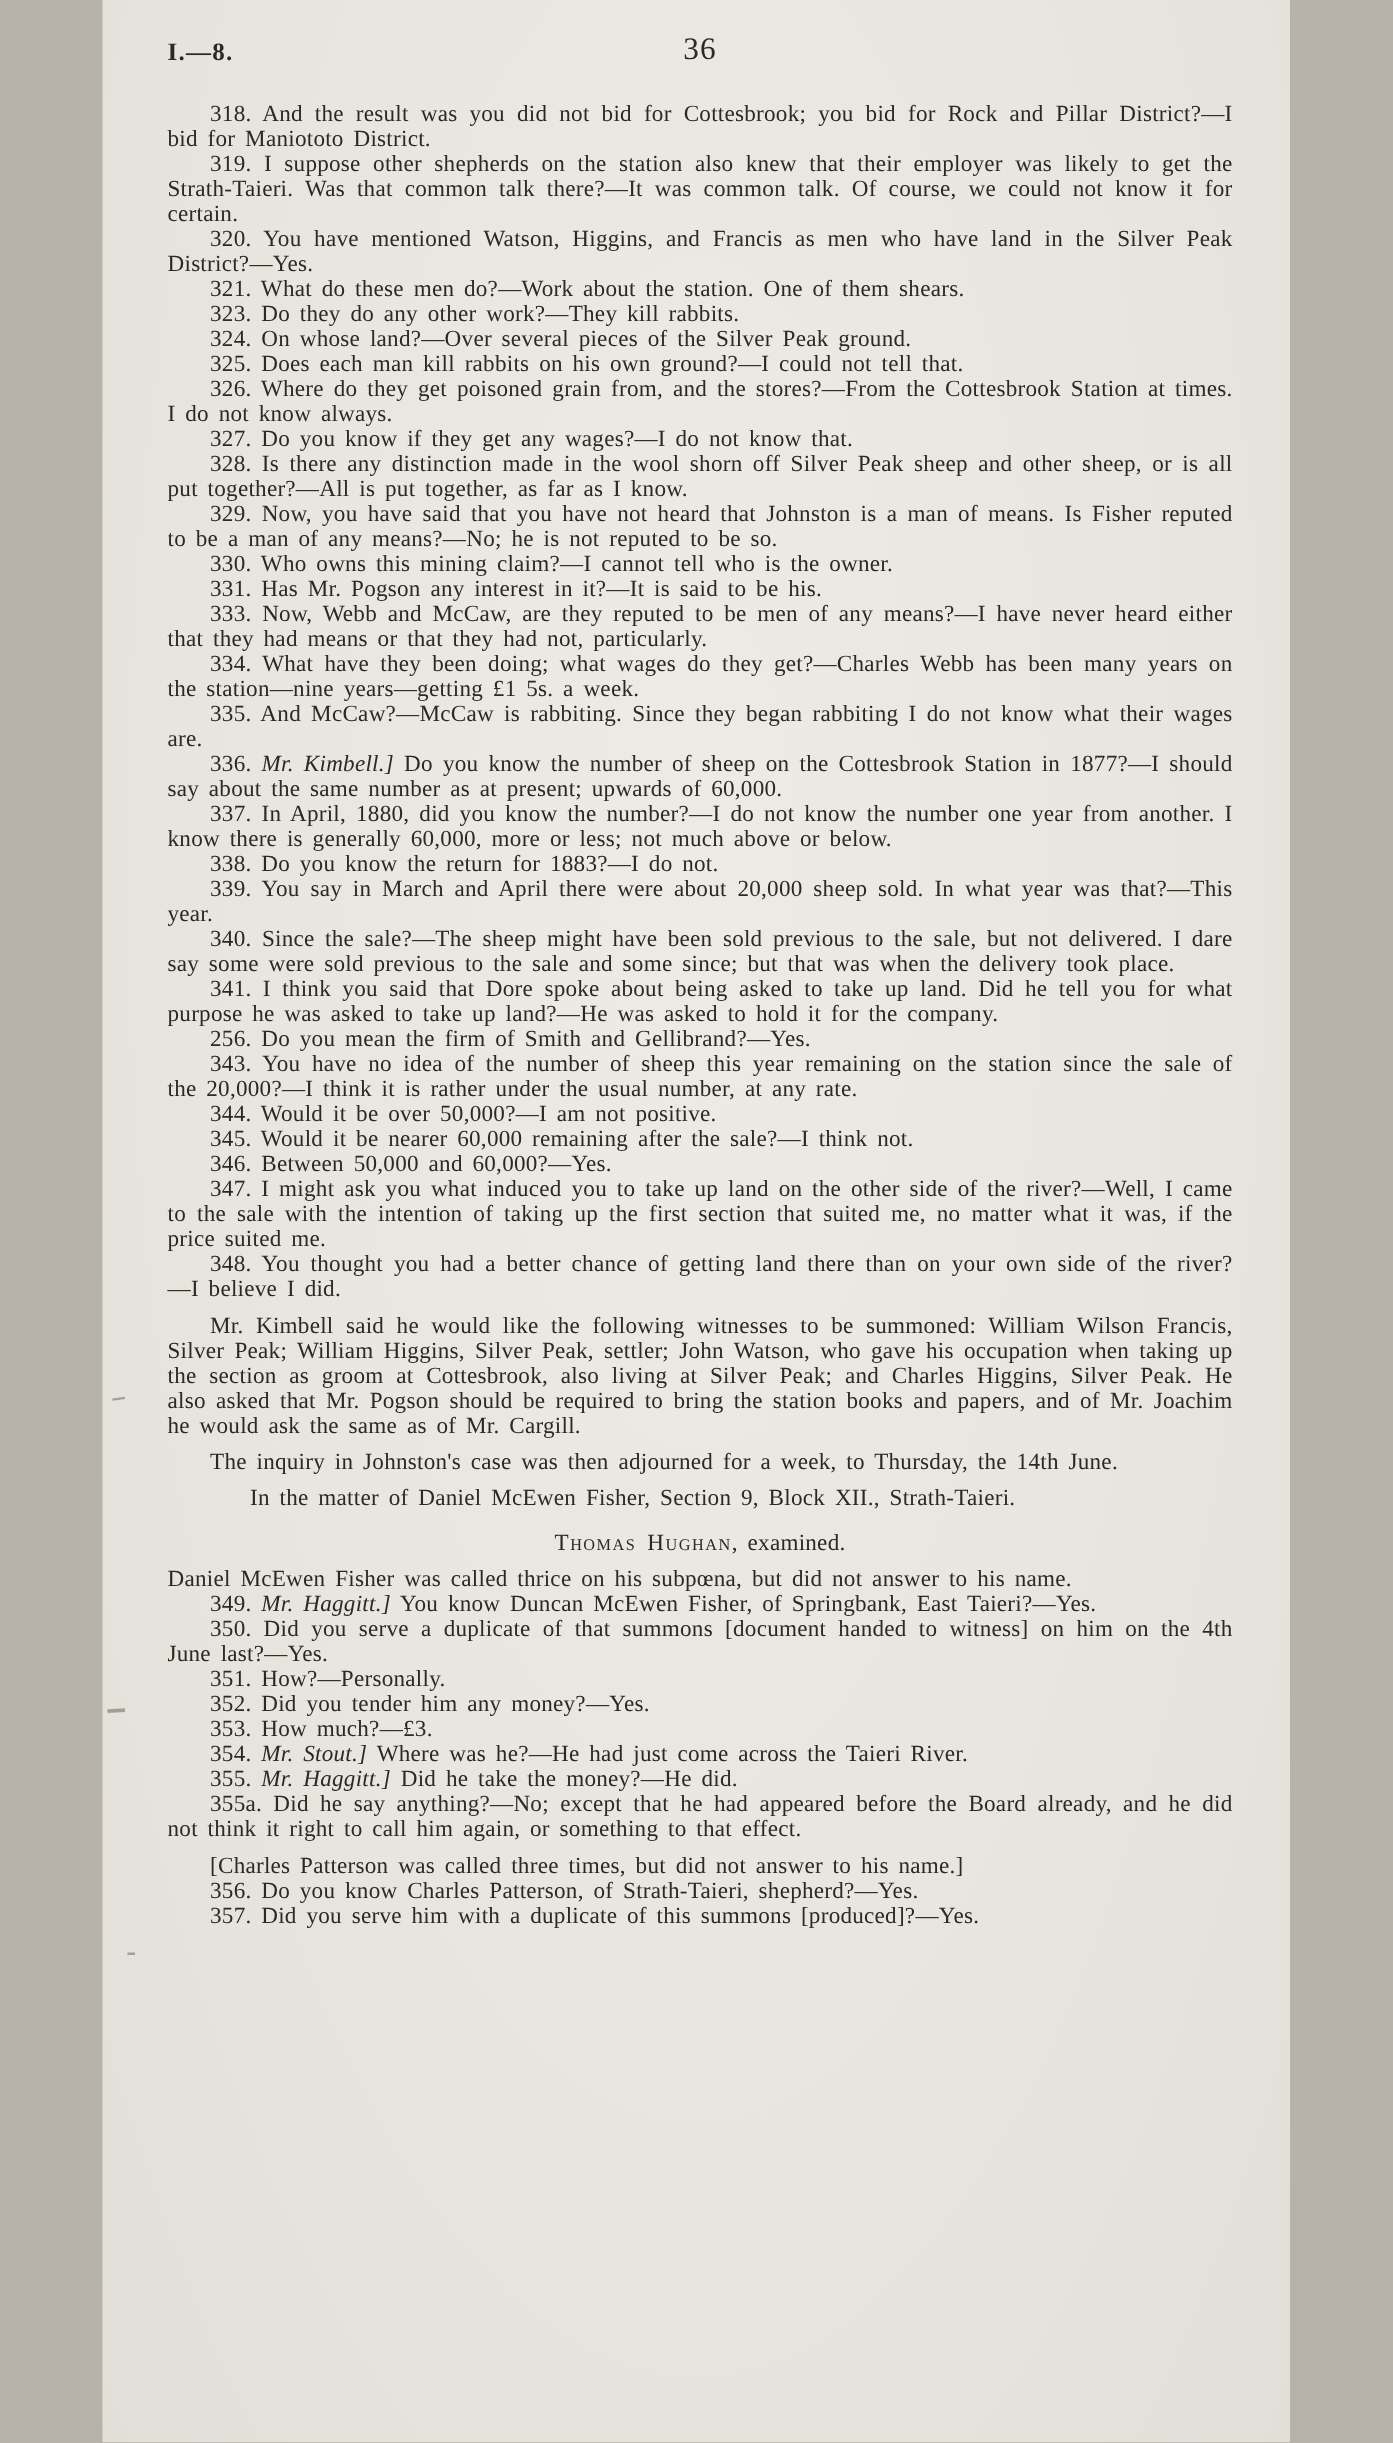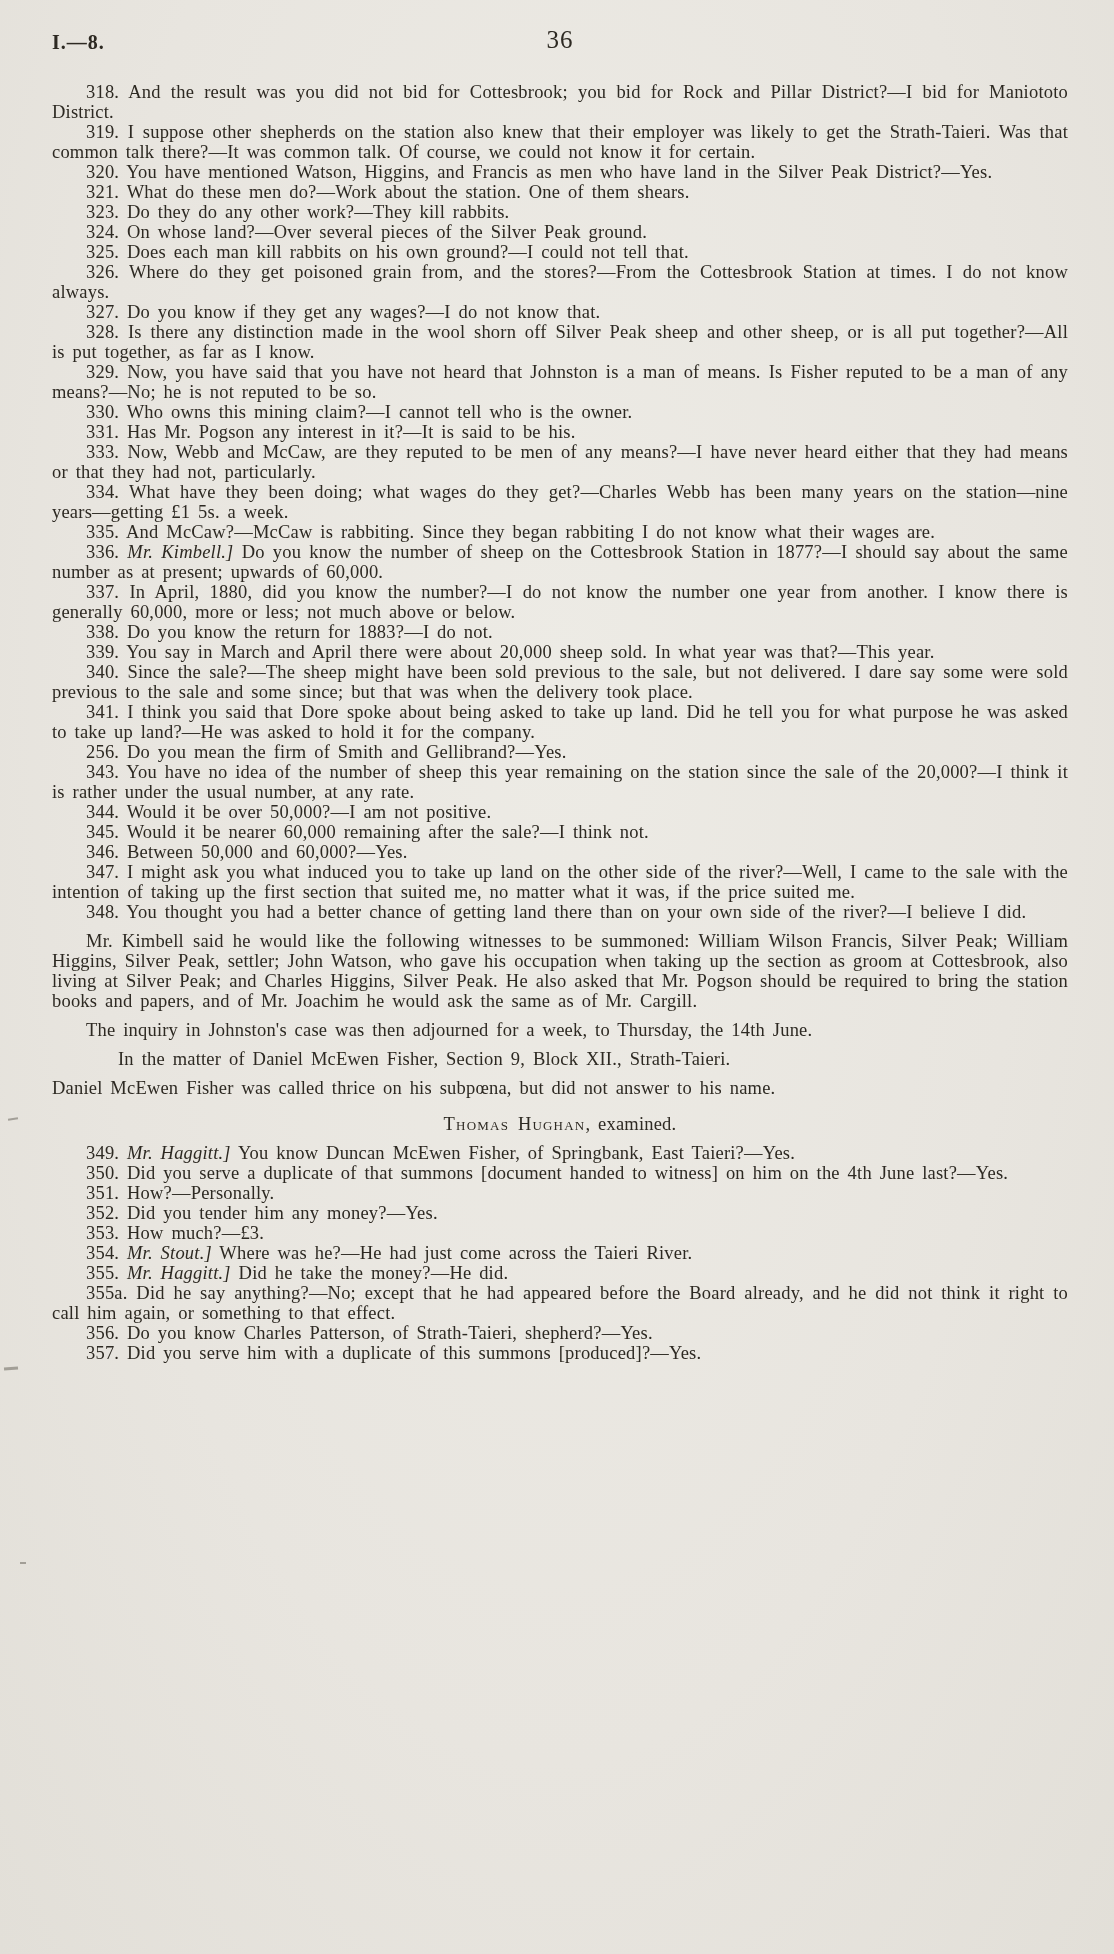--- a/index.html
+++ b/index.html
@@ -1,18 +1,18 @@
 <!DOCTYPE html>
 <html><head>
 <meta charset="utf-8">
 <style>
   html,body { margin:0; padding:0; background:#b7b3ab; }
   .page {
     position: relative;
-    width: 1114px;
+    width: 950px;
     height: 1954px;
     margin: 0 auto;
     box-sizing: border-box;
     padding: 30px 46px 0 52px;
     background: radial-gradient(ellipse at 50% 35%, #edebe5 0%, #e8e5df 60%, #e2dfd8 100%);
     color: #2d2922;
     font-family: "Liberation Serif", "DejaVu Serif", serif;
     font-size: 18.5px;
     line-height: 20px;
     overflow: hidden;
@@ -99,26 +99,27 @@
       <p class="para qa"><span>256. Do you mean the firm of Smith and Gellibrand?—Yes.</span></p>
       <p class="para qa"><span>343. You have no idea of the number of sheep this year remaining on the station since the sale of the 20,000?—I think it is rather under the usual number, at any rate.</span></p>
       <p class="para qa"><span>344. Would it be over 50,000?—I am not positive.</span></p>
       <p class="para qa"><span>345. Would it be nearer 60,000 remaining after the sale?—I think not.</span></p>
       <p class="para qa"><span>346. Between 50,000 and 60,000?—Yes.</span></p>
       <p class="para qa"><span>347. I might ask you what induced you to take up land on the other side of the river?—Well, I came to the sale with the intention of taking up the first section that suited me, no matter what it was, if the price suited me.</span></p>
       <p class="para qa"><span>348. You thought you had a better chance of getting land there than on your own side of the river?—I believe I did.</span></p>
       <p class="para qa space-before"><span>Mr. Kimbell said he would like the following witnesses to be summoned: William Wilson Francis, Silver Peak; William Higgins, Silver Peak, settler; John Watson, who gave his occupation when taking up the section as groom at Cottesbrook, also living at Silver Peak; and Charles Higgins, Silver Peak. He also asked that Mr. Pogson should be required to bring the station books and papers, and of Mr. Joachim he would ask the same as of Mr. Cargill.</span></p>
       <p class="para qa space-before"><span>The inquiry in Johnston's case was then adjourned for a week, to Thursday, the 14th June.</span></p>
       <p class="para deep space-before"><span>In the matter of Daniel McEwen Fisher, Section 9, Block XII., Strath-Taieri.</span></p>
+      <p class="para heading"><span class="sc">Thomas Hughan</span><span>, examined.</span></p>
       <p class="para flush space-before"><span>Daniel McEwen Fisher was called thrice on his subpœna, but did not answer to his name.</span></p>
-      <p class="para heading"><span class="sc">Thomas Hughan</span><span>, examined.</span></p>
       <p class="para qa"><span>349. </span><span class="it">Mr. Haggitt.]</span><span> You know Duncan McEwen Fisher, of Springbank, East Taieri?—Yes.</span></p>
       <p class="para qa"><span>350. Did you serve a duplicate of that summons [document handed to witness] on him on the 4th June last?—Yes.</span></p>
       <p class="para qa"><span>351. How?—Personally.</span></p>
       <p class="para qa"><span>352. Did you tender him any money?—Yes.</span></p>
       <p class="para qa"><span>353. How much?—£3.</span></p>
       <p class="para qa"><span>354. </span><span class="it">Mr. Stout.]</span><span> Where was he?—He had just come across the Taieri River.</span></p>
       <p class="para qa"><span>355. </span><span class="it">Mr. Haggitt.]</span><span> Did he take the money?—He did.</span></p>
       <p class="para qa"><span>355a. Did he say anything?—No; except that he had appeared before the Board already, and he did not think it right to call him again, or something to that effect.</span></p>
+      <p class="para qa space-before"><span>[Charles Patterson was called three times, but did not answer to his name.]</span></p>
       <p class="para qa"><span>356. Do you know Charles Patterson, of Strath-Taieri, shepherd?—Yes.</span></p>
       <p class="para qa"><span>357. Did you serve him with a duplicate of this summons [produced]?—Yes.</span></p>
     </div>
 </div>
 
 </body></html>

